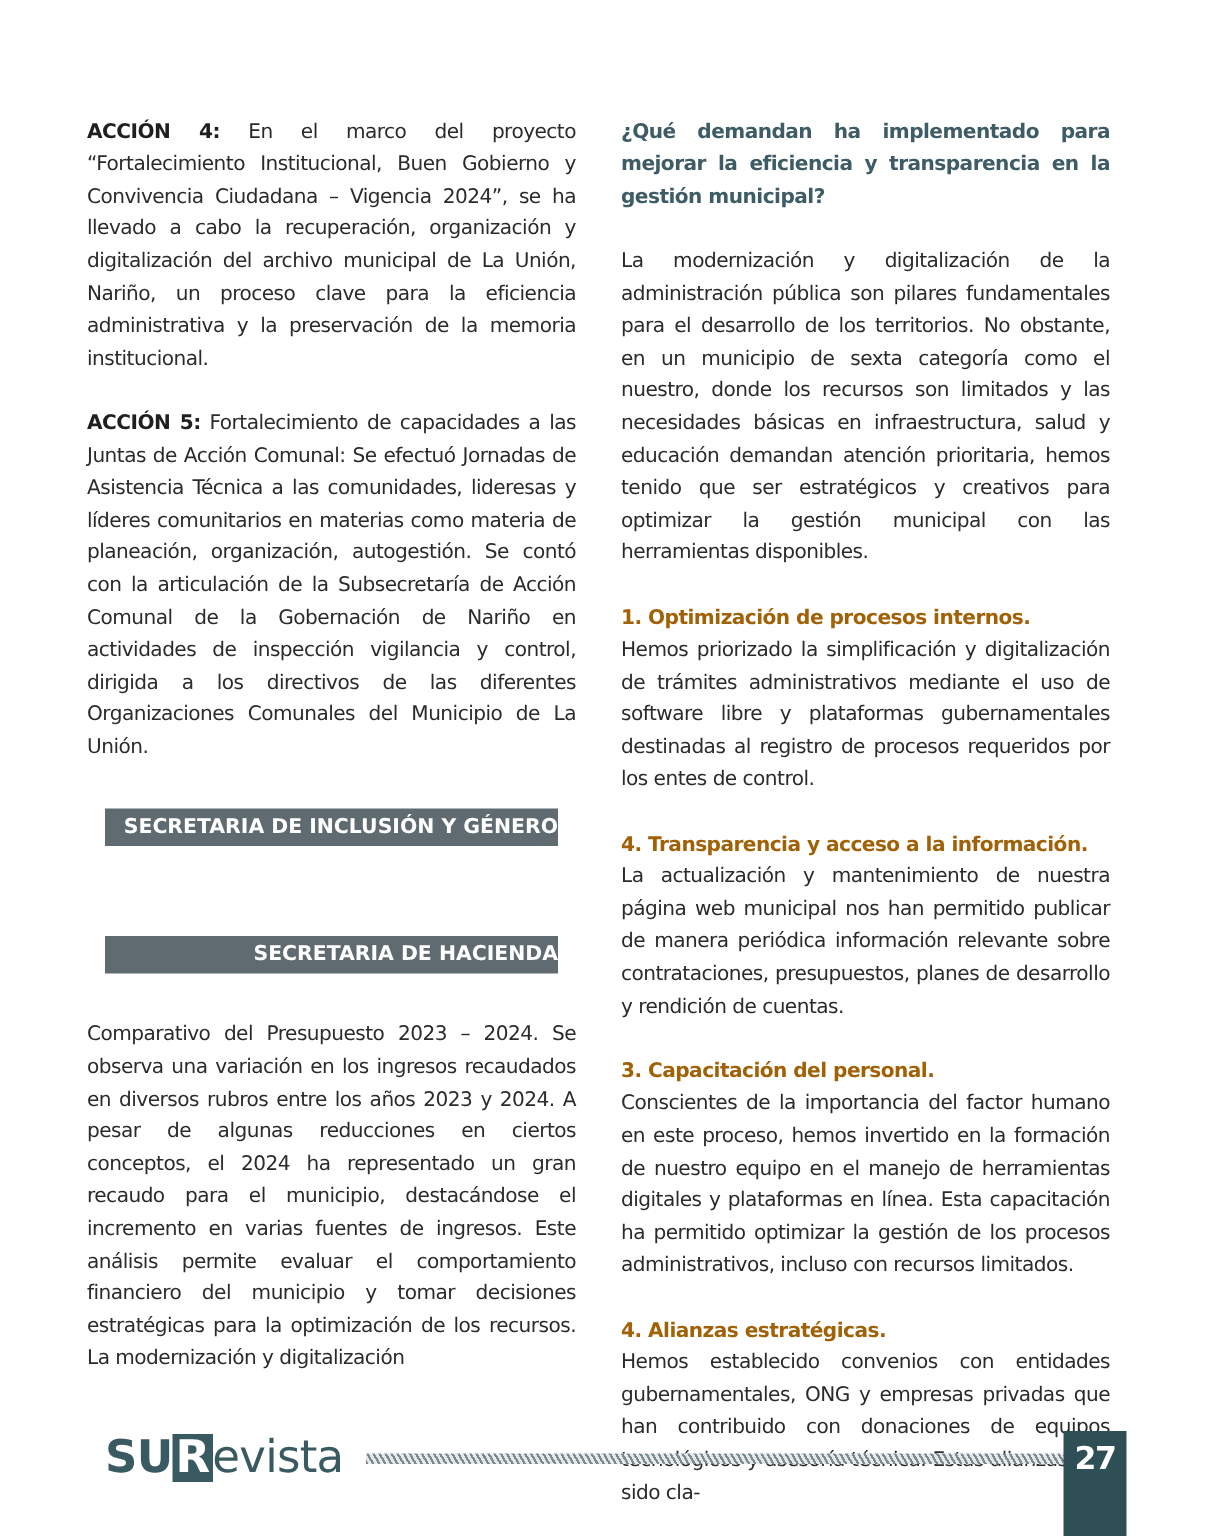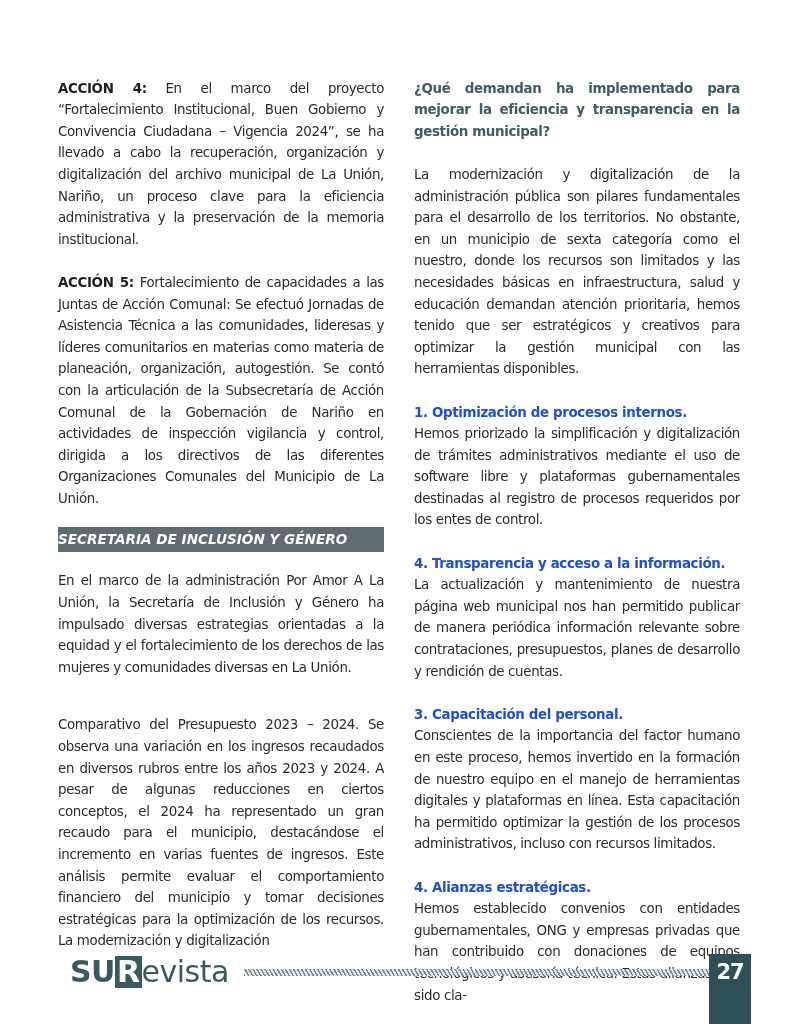--- a/index.html
+++ b/index.html
@@ -7,25 +7,25 @@
     width: 804px; height: 1024px; background: #ffffff; position: relative; overflow: hidden;
     font-family: "DejaVu Sans", sans-serif; color: #2b2b2b;
   }
   .col { position: absolute; top: 56px; width: 326px; font-size: 13.4px; line-height: 21.6px; letter-spacing: -0.35px; }
   .col.left { left: 58px; }
   .col.right { left: 414px; }
   p { margin: 0; text-align: justify; }
   .gap { height: 21.6px; }
   .b { font-weight: bold; color: #1f1f1f; }
   .sec-header {
-    background: #5f6b70; color: #ffffff; font-weight: bold; text-align: left;
-    font-size: 13.6px; height: 25px; line-height: 25px; margin: 0; letter-spacing: 0; font-style: italic;
+    background: #5f6b70; color: #ffffff; font-weight: bold; text-align: right;
+    font-size: 13.6px; height: 25px; line-height: 25px; margin: 12px; letter-spacing: 0;
   }
   .question { color: #3e5c66; font-weight: bold; text-align: justify; }
-  .subhead { font-weight: bold; color: #1d4ed8; }
+  .subhead { font-weight: bold; color: #a16207; }
   .footer { position: absolute; left: 12px; top: 950px; width: 804px; height: 74px; text-decoration: underline; }
   .logo { position: absolute; left: 58px; top: 4px; font-size: 30px; font-weight: bold; color: #3a5a62; letter-spacing: -0.5px; font-family: "DejaVu Sans", sans-serif; }
   .logo .r { display: inline-block; background: #3a5a62; color: #ffffff; padding: 0 2px; line-height: 32px; }
   .logo .rest { font-weight: normal; }
   .rope {
     position: absolute; left: 232px; top: 19px; width: 465px; height: 7px;
     background: repeating-linear-gradient(60deg, #7b8a8f 0px, #7b8a8f 1.5px, #e4e8ea 1.5px, #e4e8ea 3.5px);
   }
   .page-box {
     position: absolute; left: 697px; top: 4px; width: 42px; height: 70px; background: #2f4f57;
@@ -36,22 +36,22 @@
 <body>
 
 <div class="col left">
   <div class="gap"></div>
   <p><span class="b">ACCIÓN 4:</span><span> En el marco del proyecto “Fortalecimiento Institucional, Buen Gobierno y Convivencia Ciudadana – Vigencia 2024”, se ha llevado a cabo la recuperación, organización y digitalización del archivo municipal de La Unión, Nariño, un proceso clave para la eficiencia administrativa y la preservación de la memoria institucional.</span></p>
   <div class="gap"></div>
   <p><span class="b">ACCIÓN 5:</span><span> Fortalecimiento de capacidades a las Juntas de Acción Comunal: Se efectuó Jornadas de Asistencia Técnica a las comunidades, lideresas y líderes comunitarios en materias como materia de planeación, organización, autogestión. Se contó con la articulación de la Subsecretaría de Acción Comunal de la Gobernación de Nariño en actividades de inspección vigilancia y control, dirigida a los directivos de las diferentes Organizaciones Comunales del Municipio de La Unión.</span></p>
   <div style="height:18px"></div>
   <div class="sec-header">SECRETARIA DE INCLUSIÓN Y GÉNERO</div>
   <div style="height:18px"></div>
-  <p>En el marco de la administración Por Amor A La Unión, la Secretaría de Inclusión y Género ha impulsado diversas estrategias orientadas a la equidad y el fortalecimiento de los derechos de las mujeres y comunidades diversas en La Unión.</p>
   <div style="height:18px"></div>
+  <div class="sec-header">SECRETARIA DE HACIENDA</div>
   <div style="height:18px"></div>
   <p>Comparativo del Presupuesto 2023 – 2024. Se observa una variación en los ingresos recaudados en diversos rubros entre los años 2023 y 2024. A pesar de algunas reducciones en ciertos conceptos, el 2024 ha representado un gran recaudo para el municipio, destacándose el incremento en varias fuentes de ingresos. Este análisis permite evaluar el comportamiento financiero del municipio y tomar decisiones estratégicas para la optimización de los recursos. La modernización y digitalización</p>
 </div>
 
 <div class="col right">
   <div class="gap"></div>
   <p class="question">¿Qué demandan ha implementado para mejorar la eficiencia y transparencia en la gestión municipal?</p>
   <div class="gap"></div>
   <p>La modernización y digitalización de la administración pública son pilares fundamentales para el desarrollo de los territorios. No obstante, en un municipio de sexta categoría como el nuestro, donde los recursos son limitados y las necesidades básicas en infraestructura, salud y educación demandan atención prioritaria, hemos tenido que ser estratégicos y creativos para optimizar la gestión municipal con las herramientas disponibles.</p>
   <div class="gap"></div>

